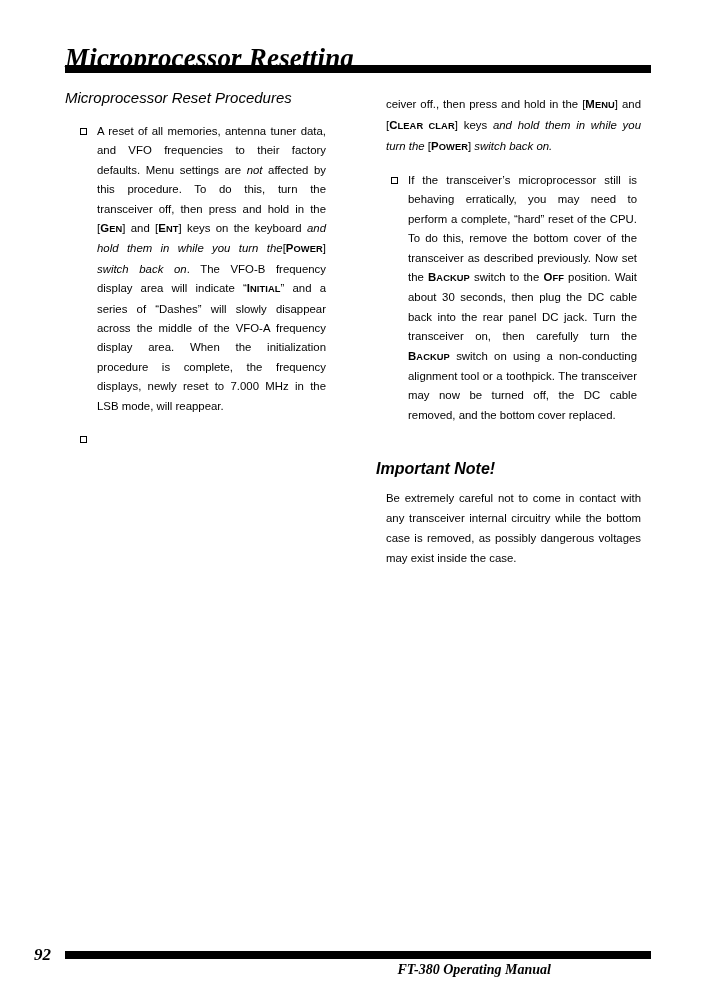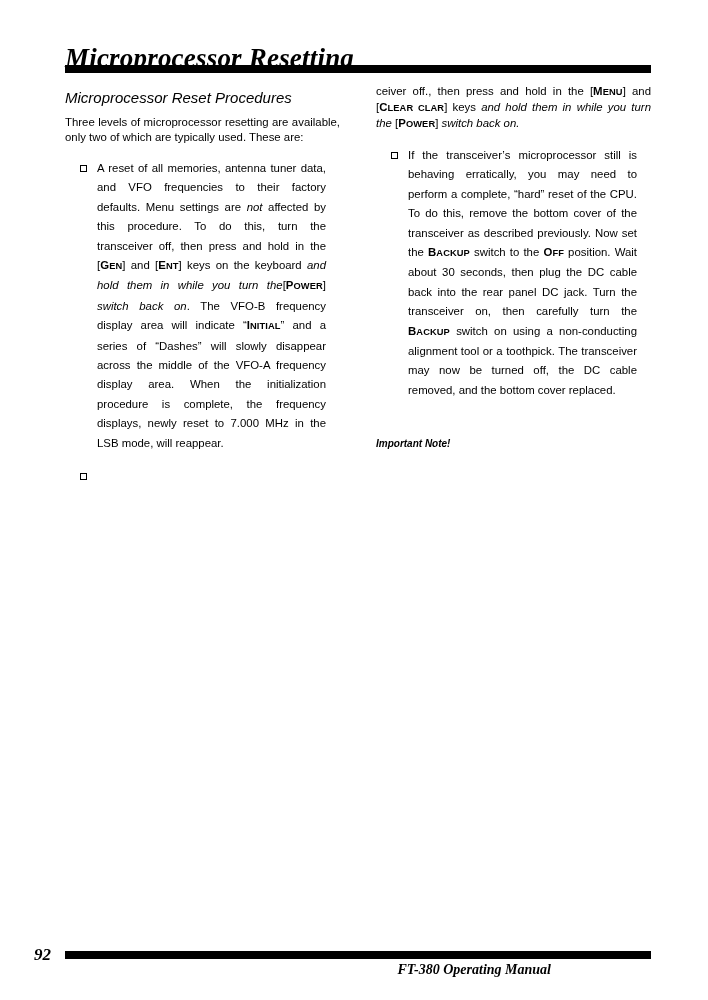--- a/index.html
+++ b/index.html
@@ -66,23 +66,23 @@
     font-family: "Liberation Sans", sans-serif;
     font-style: italic;
     font-weight: normal;
     font-size: 15px;
     line-height: 20px;
     margin: 4px 0 7px 0;
     white-space: nowrap;
   }
 
   p.body {
-    margin: 0;
+    margin: 10px;
     font-size: 11.4px;
-    line-height: 15px;
+    line-height: 20px;
     text-align: justify;
     text-justify: inter-word;
     -webkit-hyphens: none;
     hyphens: none;
   }
 
   
   .bullet-item {
     position: relative;
     padding-left: 18px;
@@ -107,21 +107,21 @@
   .sc  {
     font-weight: bold;
     font-size: 9.3px;
     letter-spacing: 0.1px;
   }
   .sc-first { font-size: 11.4px; }
 
   .note-heading {
     font-style: italic;
     font-weight: bold;
-    font-size: 10px;
+    font-size: 16px;
     line-height: 19.4px;
     margin: 0;
   }
 
   .gap { height: 19.4px; }
 
   
   .footer-rule {
     position: absolute;
     left: 65px;
@@ -160,21 +160,20 @@
   <h1 class="page-title">Microprocessor Resetting</h1>
 
   <div class="header-rule"></div>
 
   <div class="columns">
 
     <div class="col col-left">
 
       <h2 class="section-heading">Microprocessor Reset Procedures</h2>
 
-      <p class="body">Three levels of microprocessor resetting are available, only two of which are typically used. These are:</p>
 
       <div class="bullet-item">
         <span class="sq"></span>
         <span><span>A reset of all memories, antenna tuner data, and VFO frequencies to their factory defaults. Menu settings are </span><span class="it">not</span><span> affected by this procedure. To do this, turn the transceiver off, then press and hold in the [</span><span class="sc sc-first">G</span><span class="sc">EN</span><span>] and  [</span><span class="sc sc-first">E</span><span class="sc">NT</span><span>] keys on the keyboard </span><span class="it">and hold them in while you turn the</span><span>[</span><span class="sc sc-first">P</span><span class="sc">OWER</span><span>] </span><span class="it">switch back on</span><span>. The VFO-B frequency display area will indicate “</span><span class="sc sc-first">I</span><span class="sc">NITIAL</span><span>” and a series of “Dashes” will slowly disappear across the middle of the VFO-A frequency display area. When the initialization procedure is complete, the frequency displays, newly reset to 7.000 MHz in the LSB mode, will reappear.</span></span>
       </div>
 
       <div class="bullet-item">
         <span class="sq"></span>
       </div>
 
@@ -186,20 +185,21 @@
 
       <div class="bullet-item">
         <span class="sq"></span>
         <span><span>If the transceiver’s microprocessor still is behaving erratically, you may need to perform a complete, “hard” reset of the CPU. To do this, remove the bottom cover of the transceiver as described previously. Now set the </span><span class="sc sc-first">B</span><span class="sc">ACKUP</span><span> switch to the </span><span class="sc sc-first">O</span><span class="sc">FF</span><span> position. Wait about 30 seconds, then plug the DC cable back into the rear panel DC jack. Turn the transceiver on, then carefully turn the </span><span class="sc sc-first">B</span><span class="sc">ACKUP</span><span> switch on using a non-conducting alignment tool or a toothpick. The transceiver may now be turned off, the DC cable removed, and the bottom cover replaced.</span></span>
       </div>
 
       <div class="gap"></div>
 
       <p class="note-heading">Important Note!</p>
 
+      <p class="body">Be extremely careful not to come in contact with any transceiver internal circuitry while the bottom case is removed, as possibly dangerous voltages may exist inside the case.</p>
 
     </div>
 
   </div>
 
   <div class="page-number">92</div>
 
   <div class="footer-rule"></div>
 
   <div class="footer-title">FT-380 Operating Manual</div>

